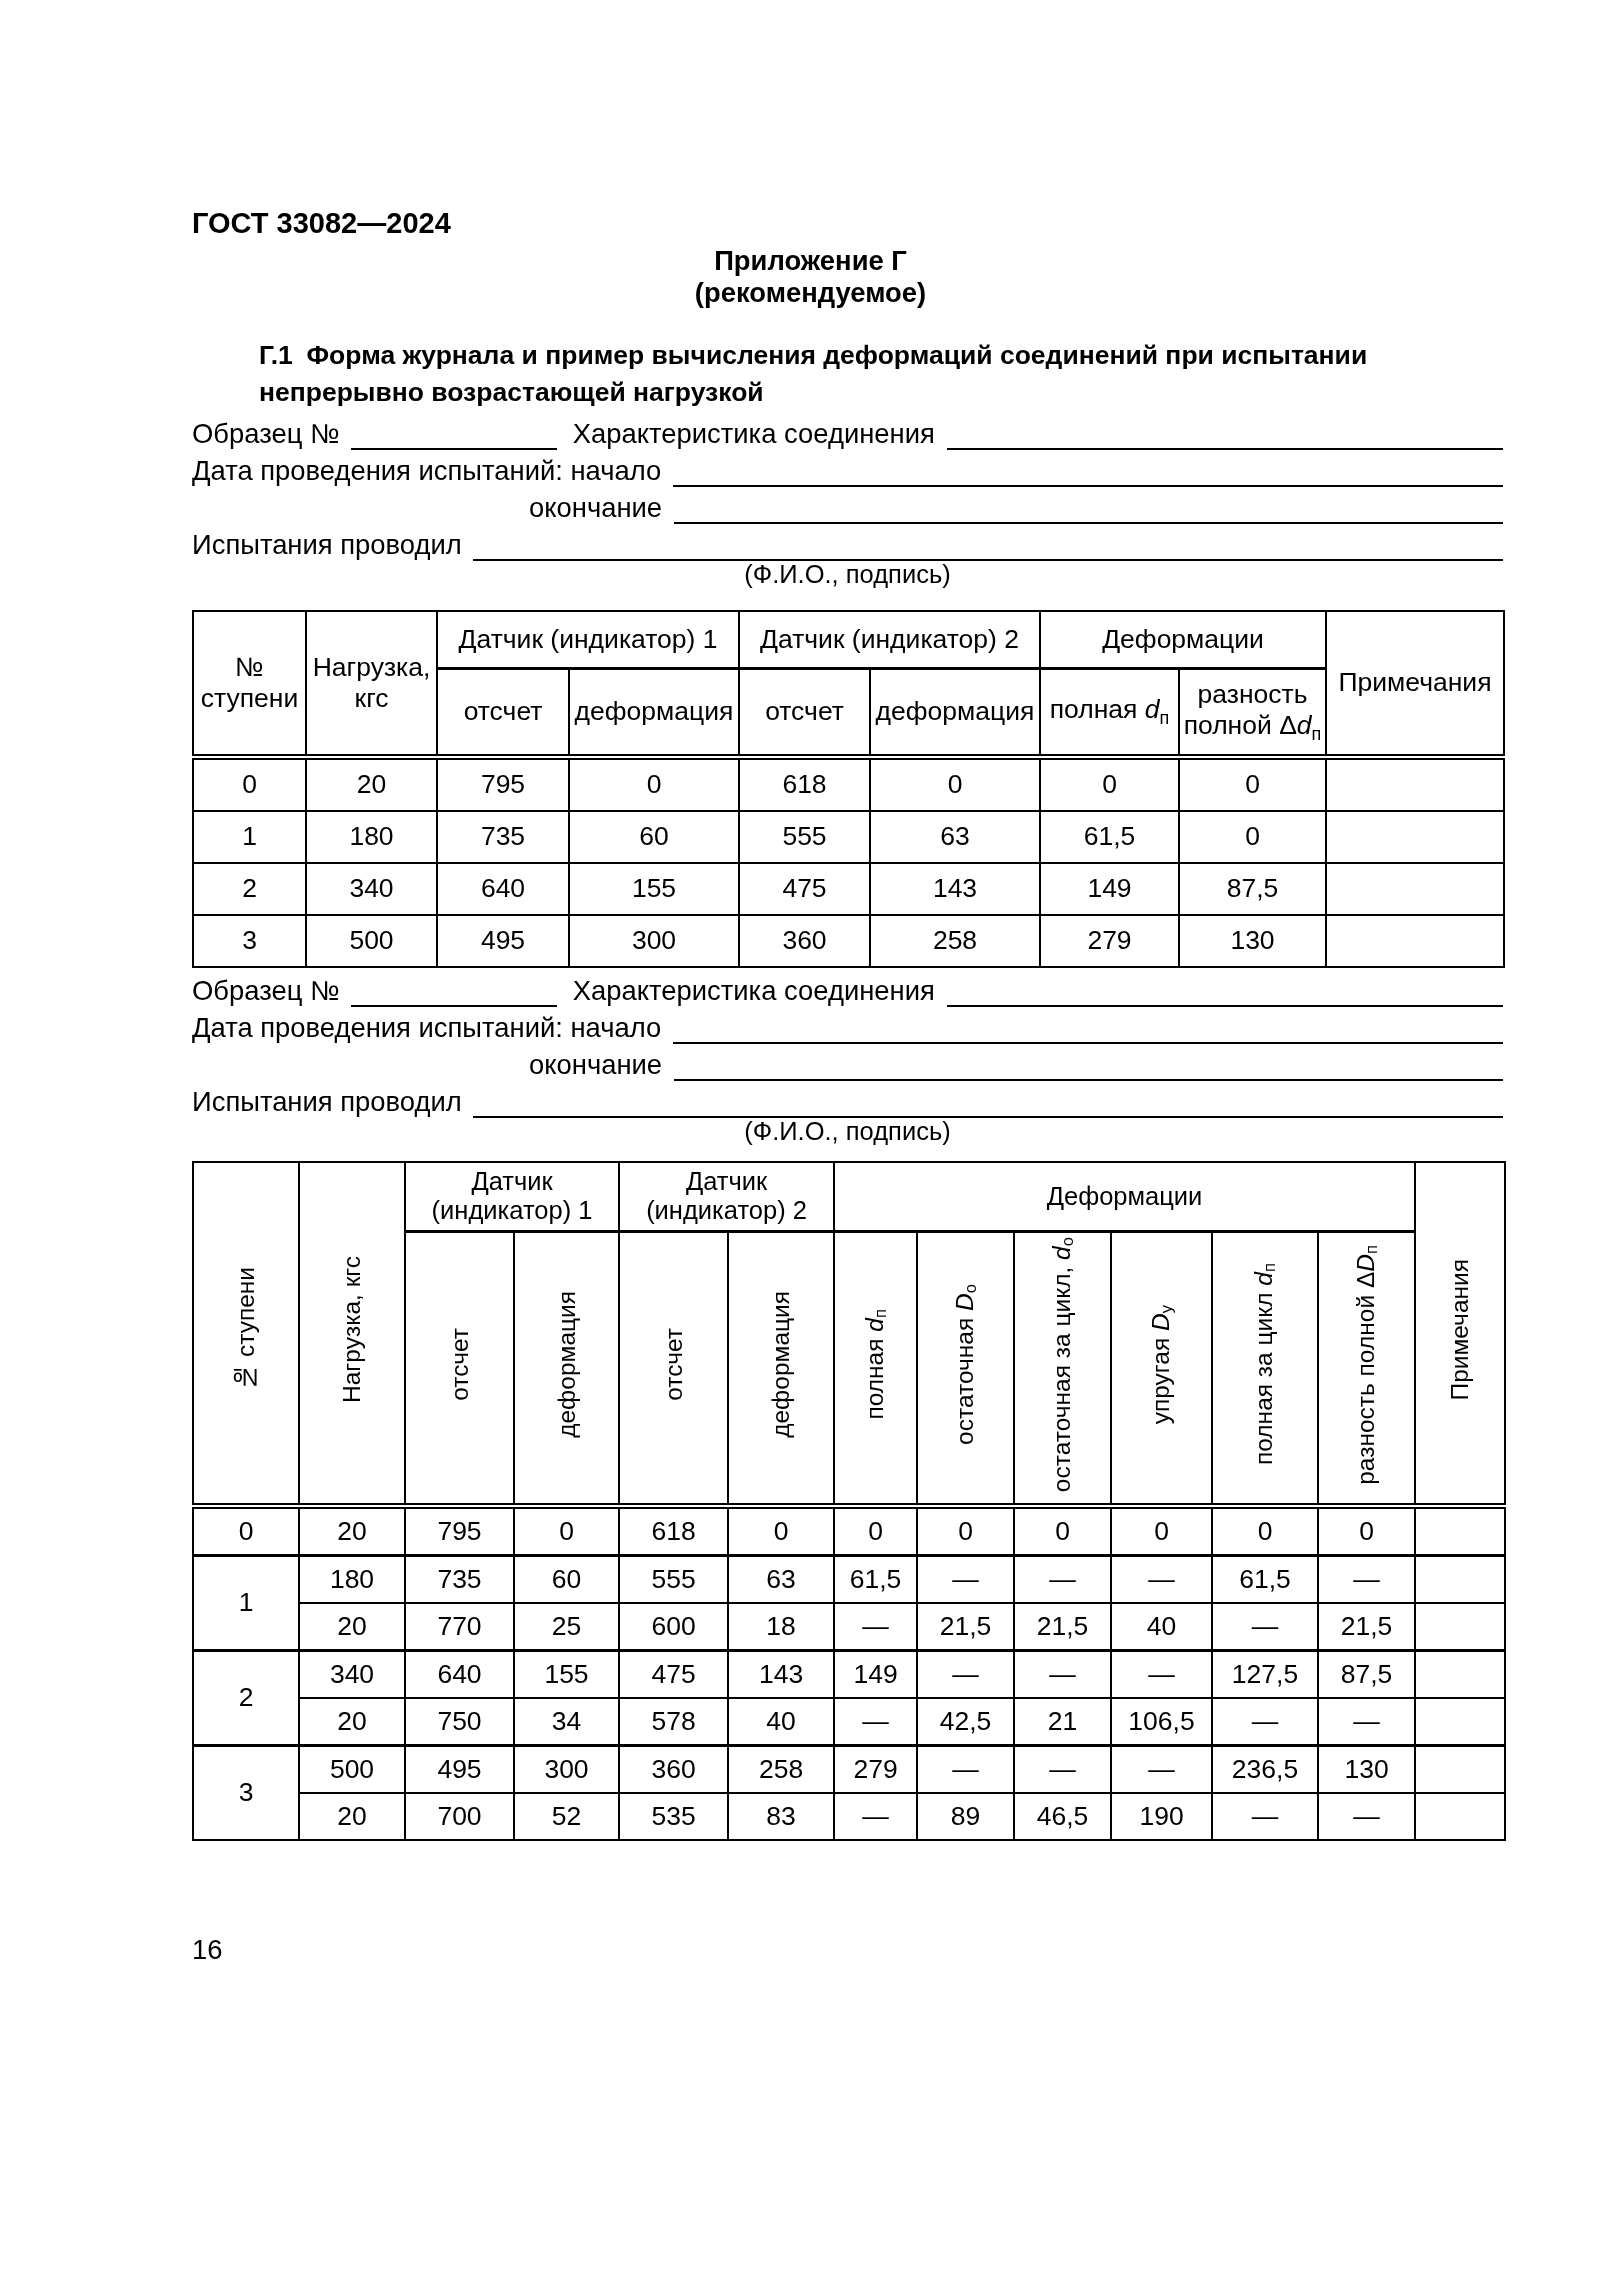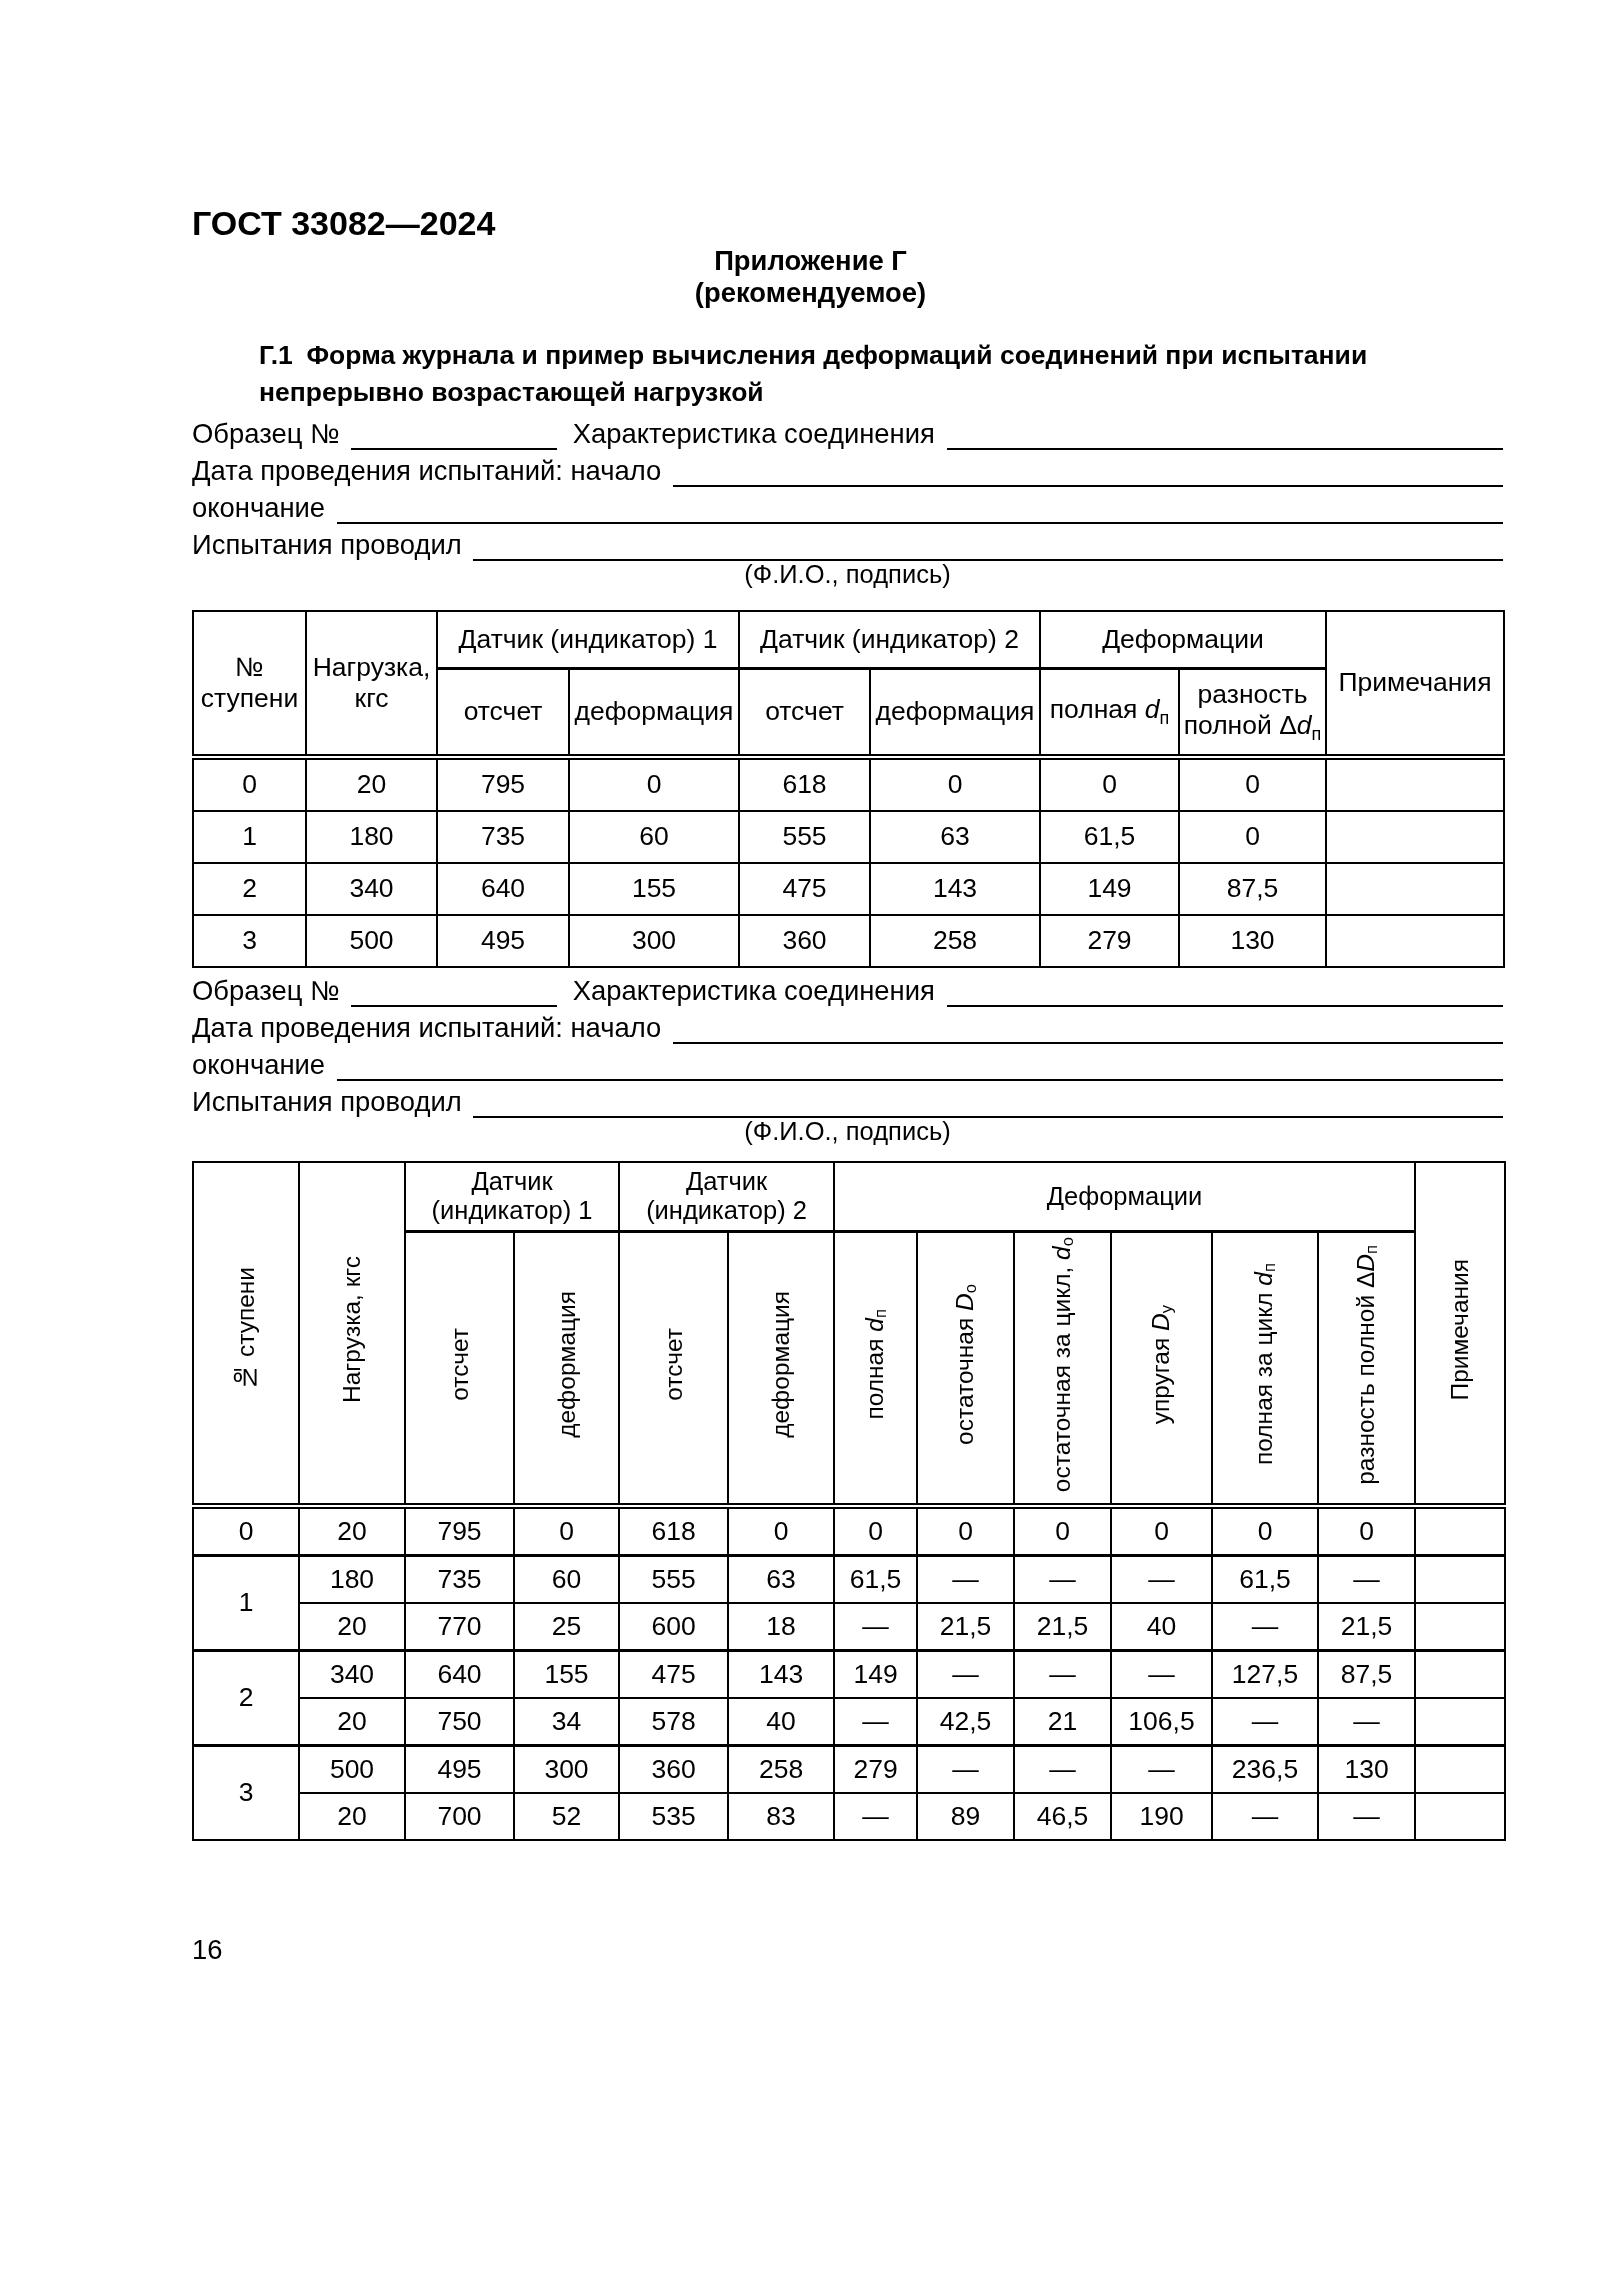--- a/index.html
+++ b/index.html
@@ -1,34 +1,34 @@
 <!DOCTYPE html>
 <html><head>
 <meta charset="utf-8">
 <style>
   html,body{margin:0;padding:0;}
   body{
     width:1621px;height:2293px;background:#ffffff;color:#000;
     font-family:"Liberation Sans",sans-serif;font-size:27.4px;
     -webkit-font-smoothing:antialiased;overflow:hidden;
   }
-  .doc-header{margin:208px 0 0 192px;font-weight:bold;font-size:34px;line-height:31px;}
+  .doc-header{margin:208px 0 0 192px;font-weight:bold;font-size:29px;line-height:31px;}
   .center{text-align:center;width:1621px;}
   .apx-label{margin-top:5.9px;font-weight:bold;line-height:31px;}
   .apx-kind{margin-top:1px;font-weight:bold;line-height:31px;}
   .apx-title{margin-top:27.4px;font-weight:bold;font-size:28px;line-height:35px;}
   .sec-heading{margin-left:259px;width:1264px;font-weight:bold;font-size:26.5px;line-height:37px;}
   .sec-heading.g1{margin-top:29px;}
   .sec-heading.g2{margin-top:11.8px;}
   .h-num{margin-right:13.7px;}
   .form-block{margin-left:192px;width:1311px;margin-top:2px;}
   .form-line{display:flex;align-items:flex-end;height:37px;font-size:27.4px;}
   .lbl{white-space:nowrap;padding-right:11.8px;line-height:33px;}
   .lbl.second{padding-left:15.7px;}
-  .lbl.indent-end{}
+  .lbl.indent-end{margin-left:337px;}
   .blank{border-bottom:2px solid #000;height:29px;}
   .blank.w210{flex:0 0 206px;}
   .blank.fill{flex:1 1 auto;}
   .sig-hint{height:27.4px;line-height:27.4px;text-align:center;font-size:25.5px;}
   table.doc-table{border-collapse:collapse;table-layout:fixed;margin-left:192px;border:2.9px solid #000;}
   .doc-table th,.doc-table td{border:2px solid #000;text-align:center;vertical-align:middle;padding:0;font-weight:normal;}
   
   .t1{width:1311px;font-size:26.5px;margin-top:21.6px;}
   .t1 thead tr.r1 th{height:55px;}
   .t1 thead tr.r2 th{height:84px;}

